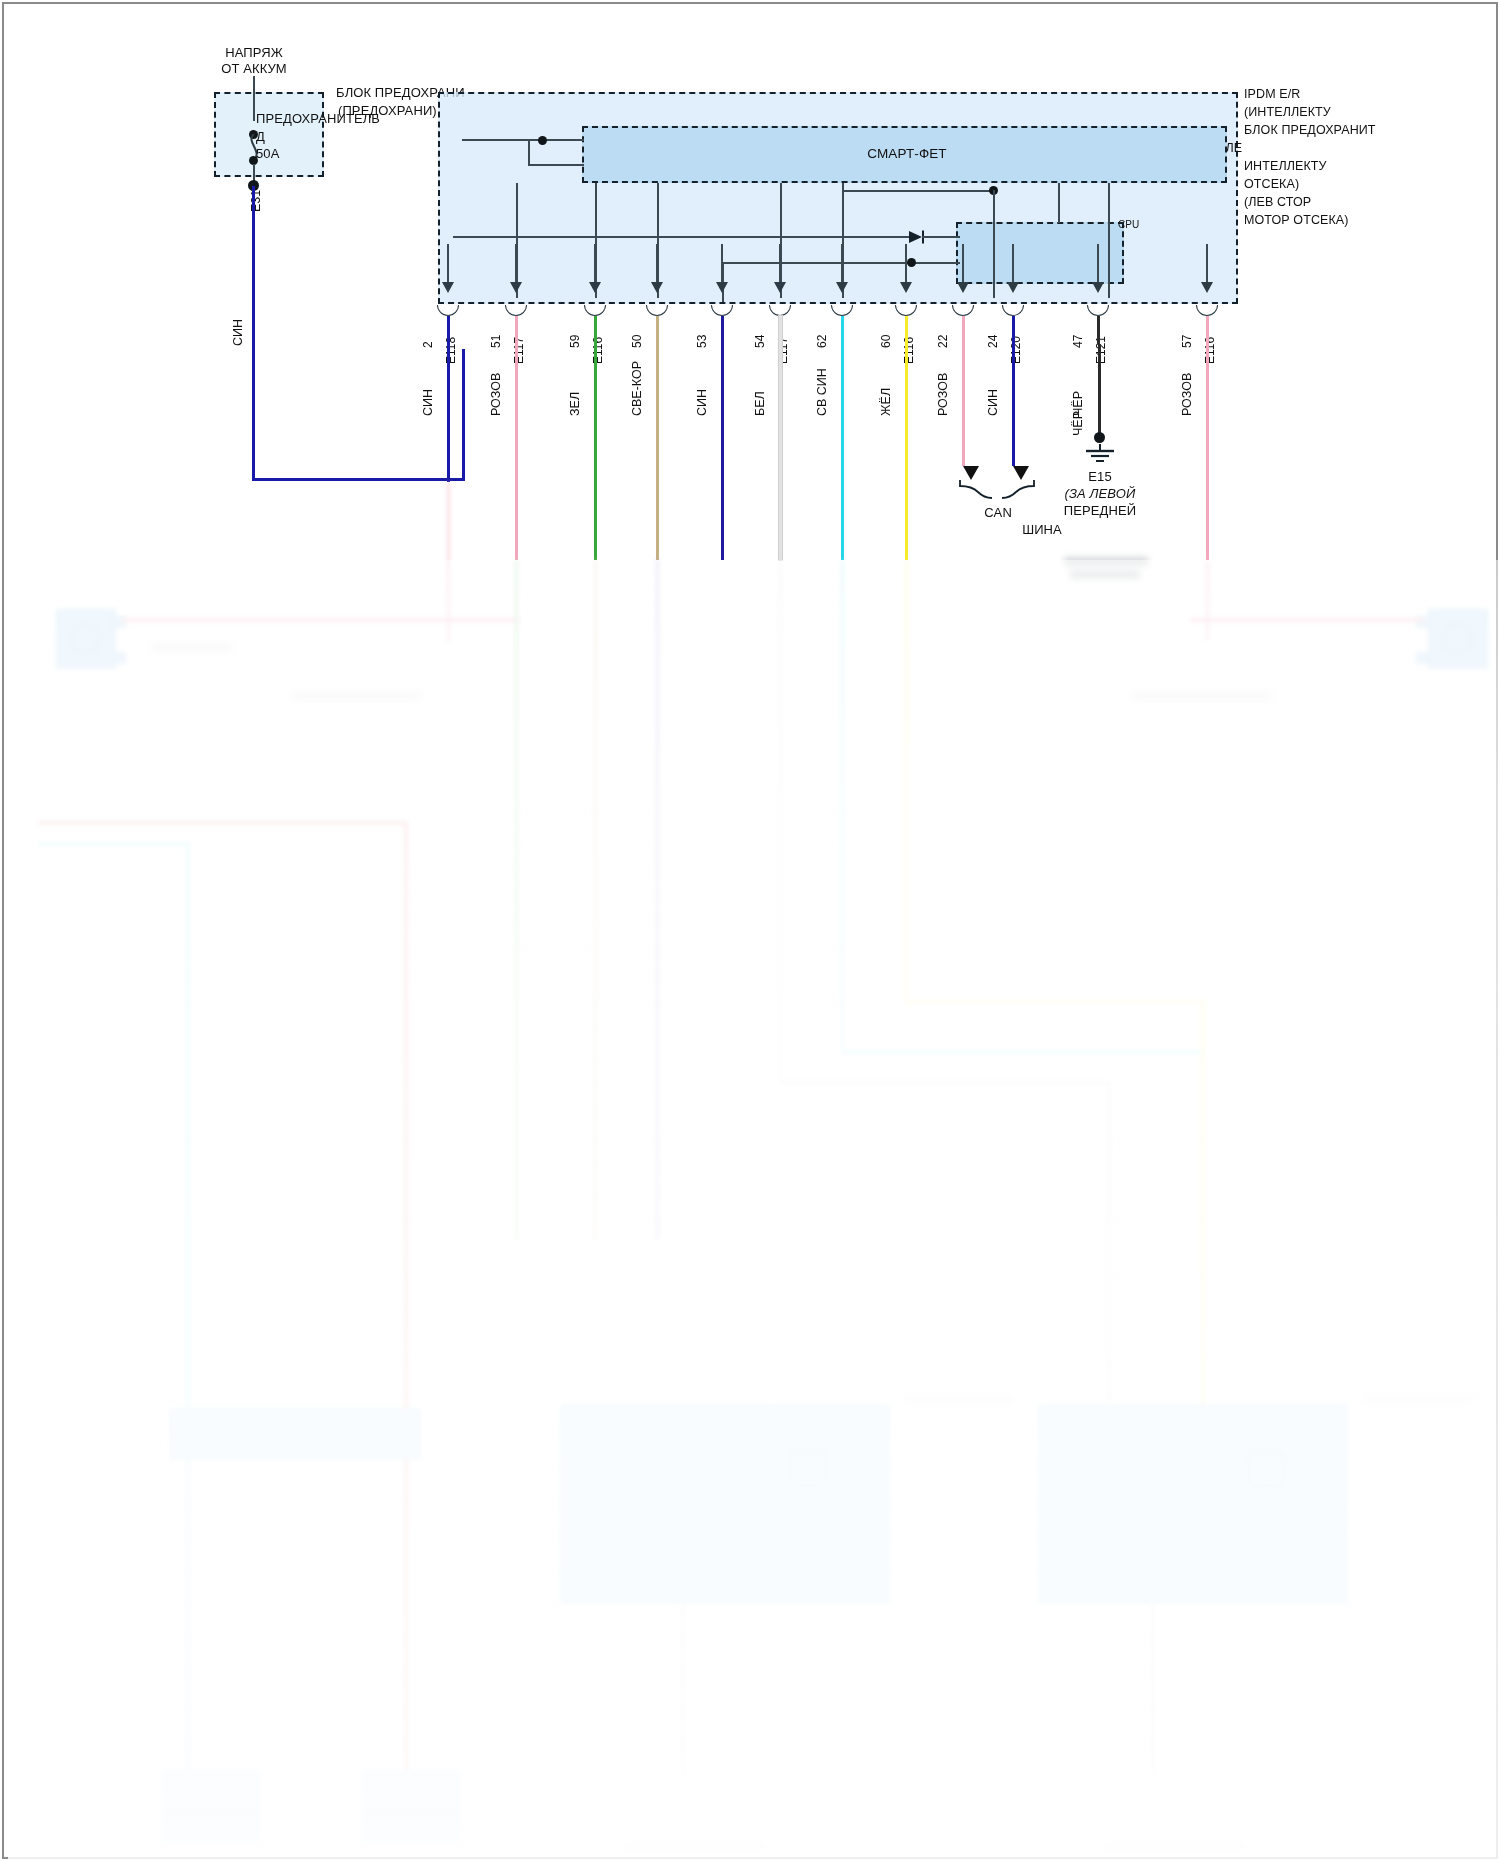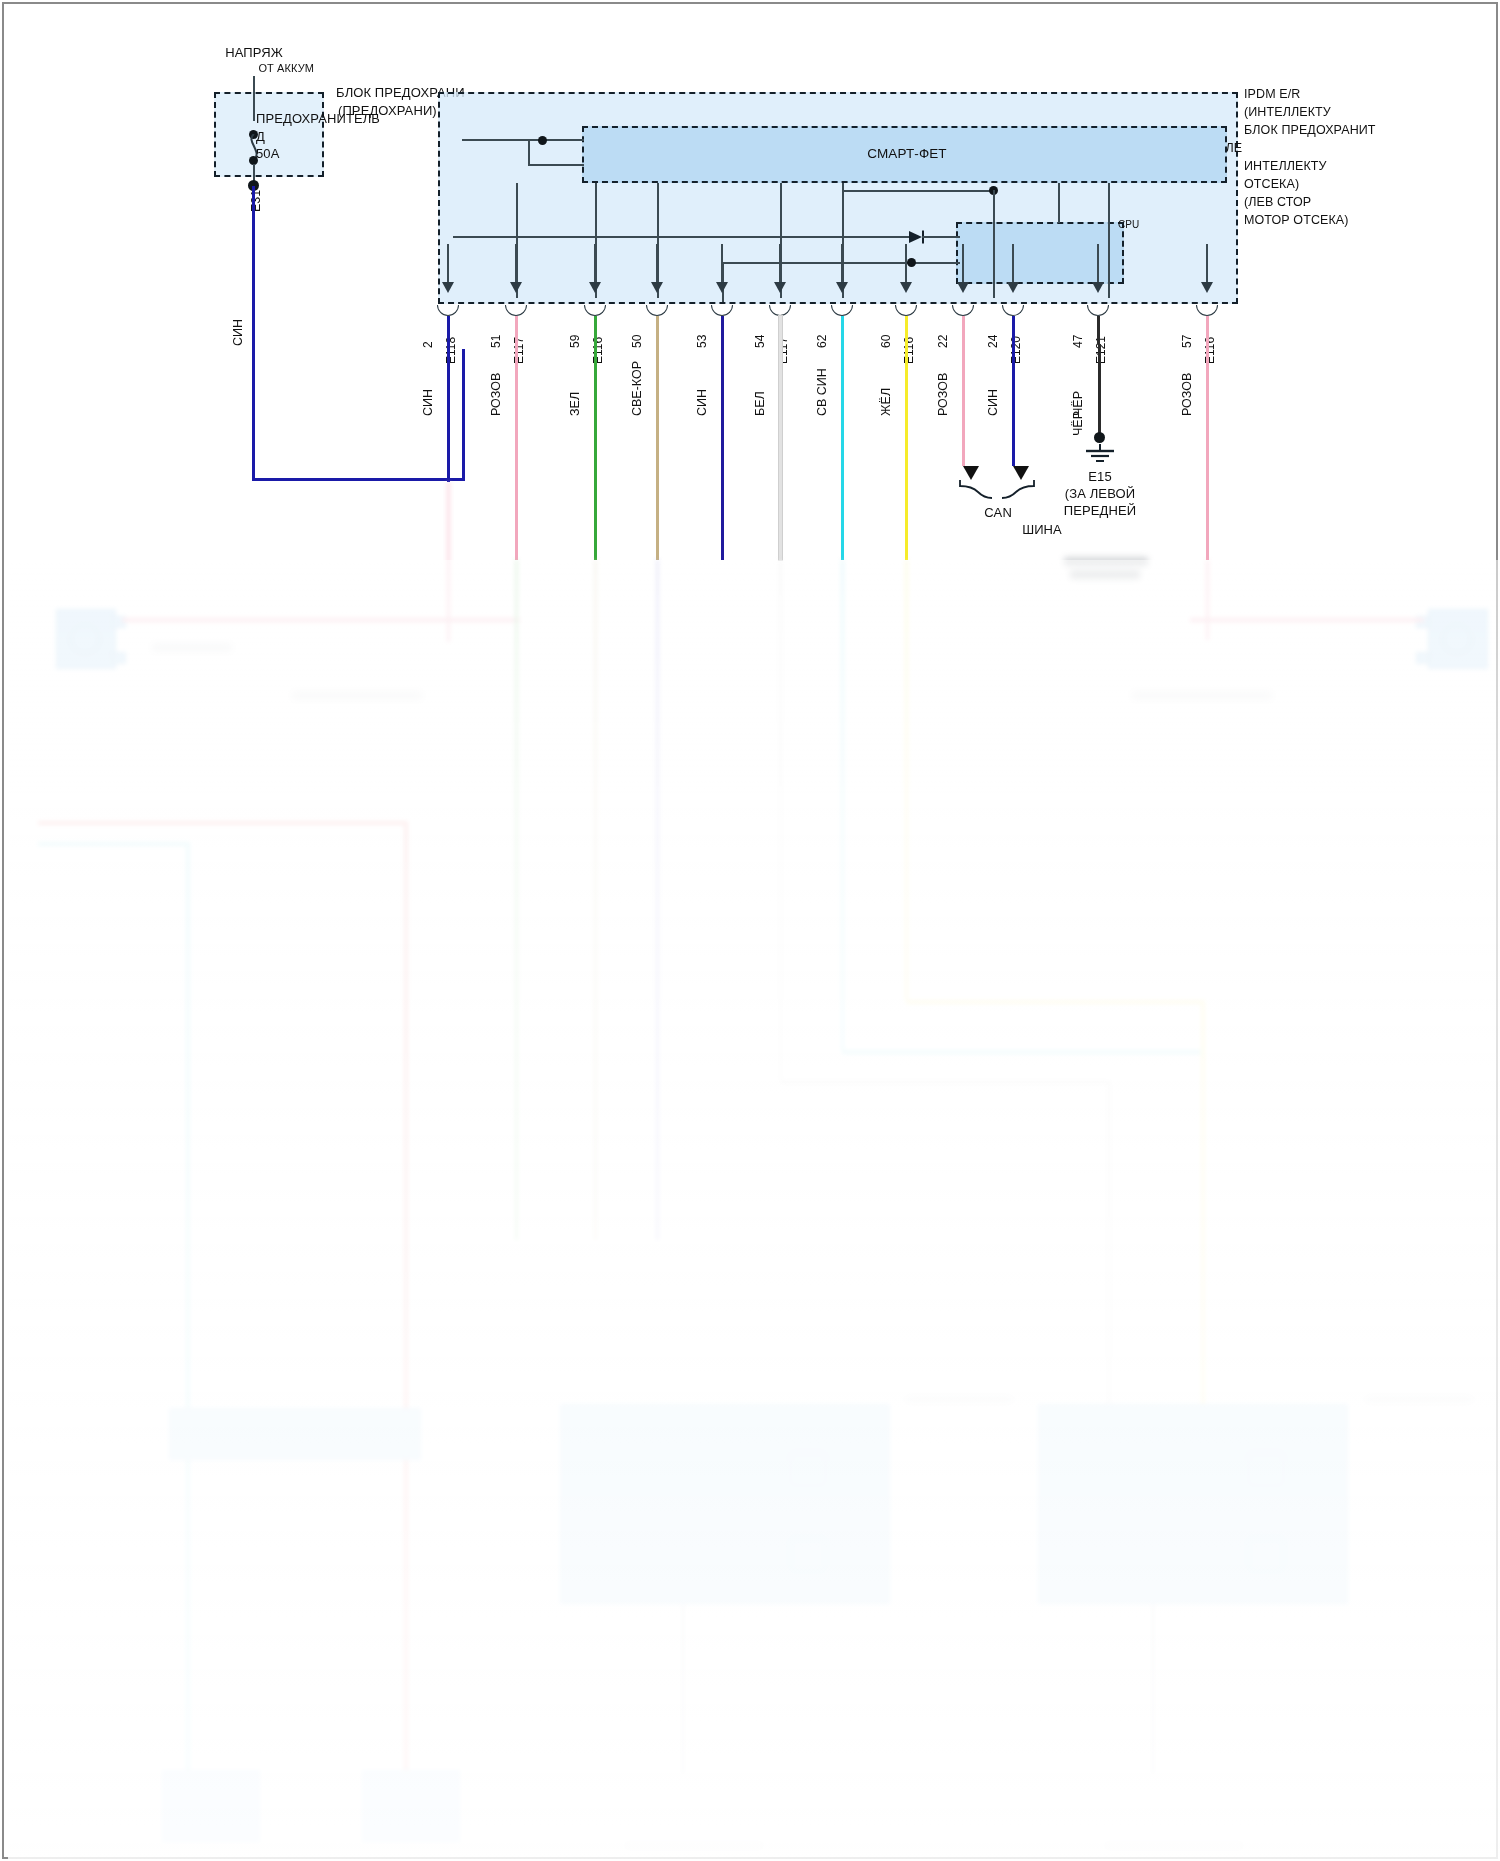--- a/index.html
+++ b/index.html
@@ -99,21 +99,21 @@
     font-size: 6px; color: #777; filter: blur(.7px);
   }
 </style>
 </head>
 <body>
 
 <div id="page">
   <div id="sheet">
 
     <div class="lbl c" style="left:190px; top:42px; width:120px; font-size:13px;">НАПРЯЖ</div>
-    <div class="lbl c" style="left:190px; top:58px; width:120px; font-size:11px;text-align:right;">ОТ АККУМ</div>
+    <div class="lbl c" style="left:190px; top:58px; width:120px; font-size:13px;">ОТ АККУМ</div>
 
     <div class="dashbox" style="left:210px; top:88px; width:110px; height:85px;"></div>
     <div class="lbl" style="left:332px; top:82px; font-size:13px;">БЛОК ПРЕДОХРАНИ</div>
     <div class="lbl" style="left:334px; top:100px; font-size:13px;">(ПРЕДОХРАНИ)</div>
 
     <div class="thin-v" style="left:249px; top:72px; height:45px;"></div>
     <div class="dot" style="left:245px; top:126px;"></div>
     <svg style="position:absolute; left:240px; top:130px;" width="20" height="32">
       <path d="M10,0 C1,7 19,17 10,26" stroke="#2d3b44" stroke-width="2" fill="none"></path>
     </svg>
@@ -279,21 +279,21 @@
     <div class="wv" style="left:1094px; top:340px; height:90px; background:#2b2b2b;"></div>
     <div class="dot" style="left:1090px; top:428px; width:11px; height:11px;"></div>
     <svg style="position:absolute; left:1074px; top:440px;" width="44" height="26">
       <line x1="22" y1="0" x2="22" y2="6" stroke="#14202a" stroke-width="2"></line>
       <line x1="8" y1="7" x2="36" y2="7" stroke="#14202a" stroke-width="2.4"></line>
       <line x1="13" y1="12" x2="31" y2="12" stroke="#14202a" stroke-width="2.2"></line>
       <line x1="18" y1="17" x2="26" y2="17" stroke="#14202a" stroke-width="2"></line>
     </svg>
     <div class="vlbl" style="left:1080px; top:420px;">ЧЁР</div>
     <div class="lbl c" style="left:1046px; top:466px; width:100px; font-size:13px;">E15</div>
-    <div class="lbl c" style="left:1026px; top:483px; width:140px; font-size:13px;">(ЗА ЛЕВОЙ</div>
+    <div class="lbl c" style="left:1026px; top:483px; width:140px; font-size:13px;font-style:italic;">(ЗА ЛЕВОЙ</div>
     <div class="lbl c" style="left:1026px; top:500px; width:140px; font-size:13px;">ПЕРЕДНЕЙ</div>
     <div class="blurred-hard" style="position:absolute; left:1060px; top:553px; width:84px; height:9px; background:#9aa0a6; border-radius:2px;"></div>
     <div class="blurred-hard" style="position:absolute; left:1066px; top:566px; width:70px; height:9px; background:#9aa0a6; border-radius:2px;"></div>
 
     <div id="lower" class="blurred">
 
       <div class="solidbox" style="left:52px; top:605px; width:60px; height:60px;"></div>
       <div class="solidbox" style="left:66px; top:620px; width:30px; height:30px; border-radius:50%;"></div>
       <div class="solidbox" style="left:108px; top:612px; width:14px; height:12px;"></div>
       <div class="solidbox" style="left:108px; top:648px; width:14px; height:12px;"></div>

